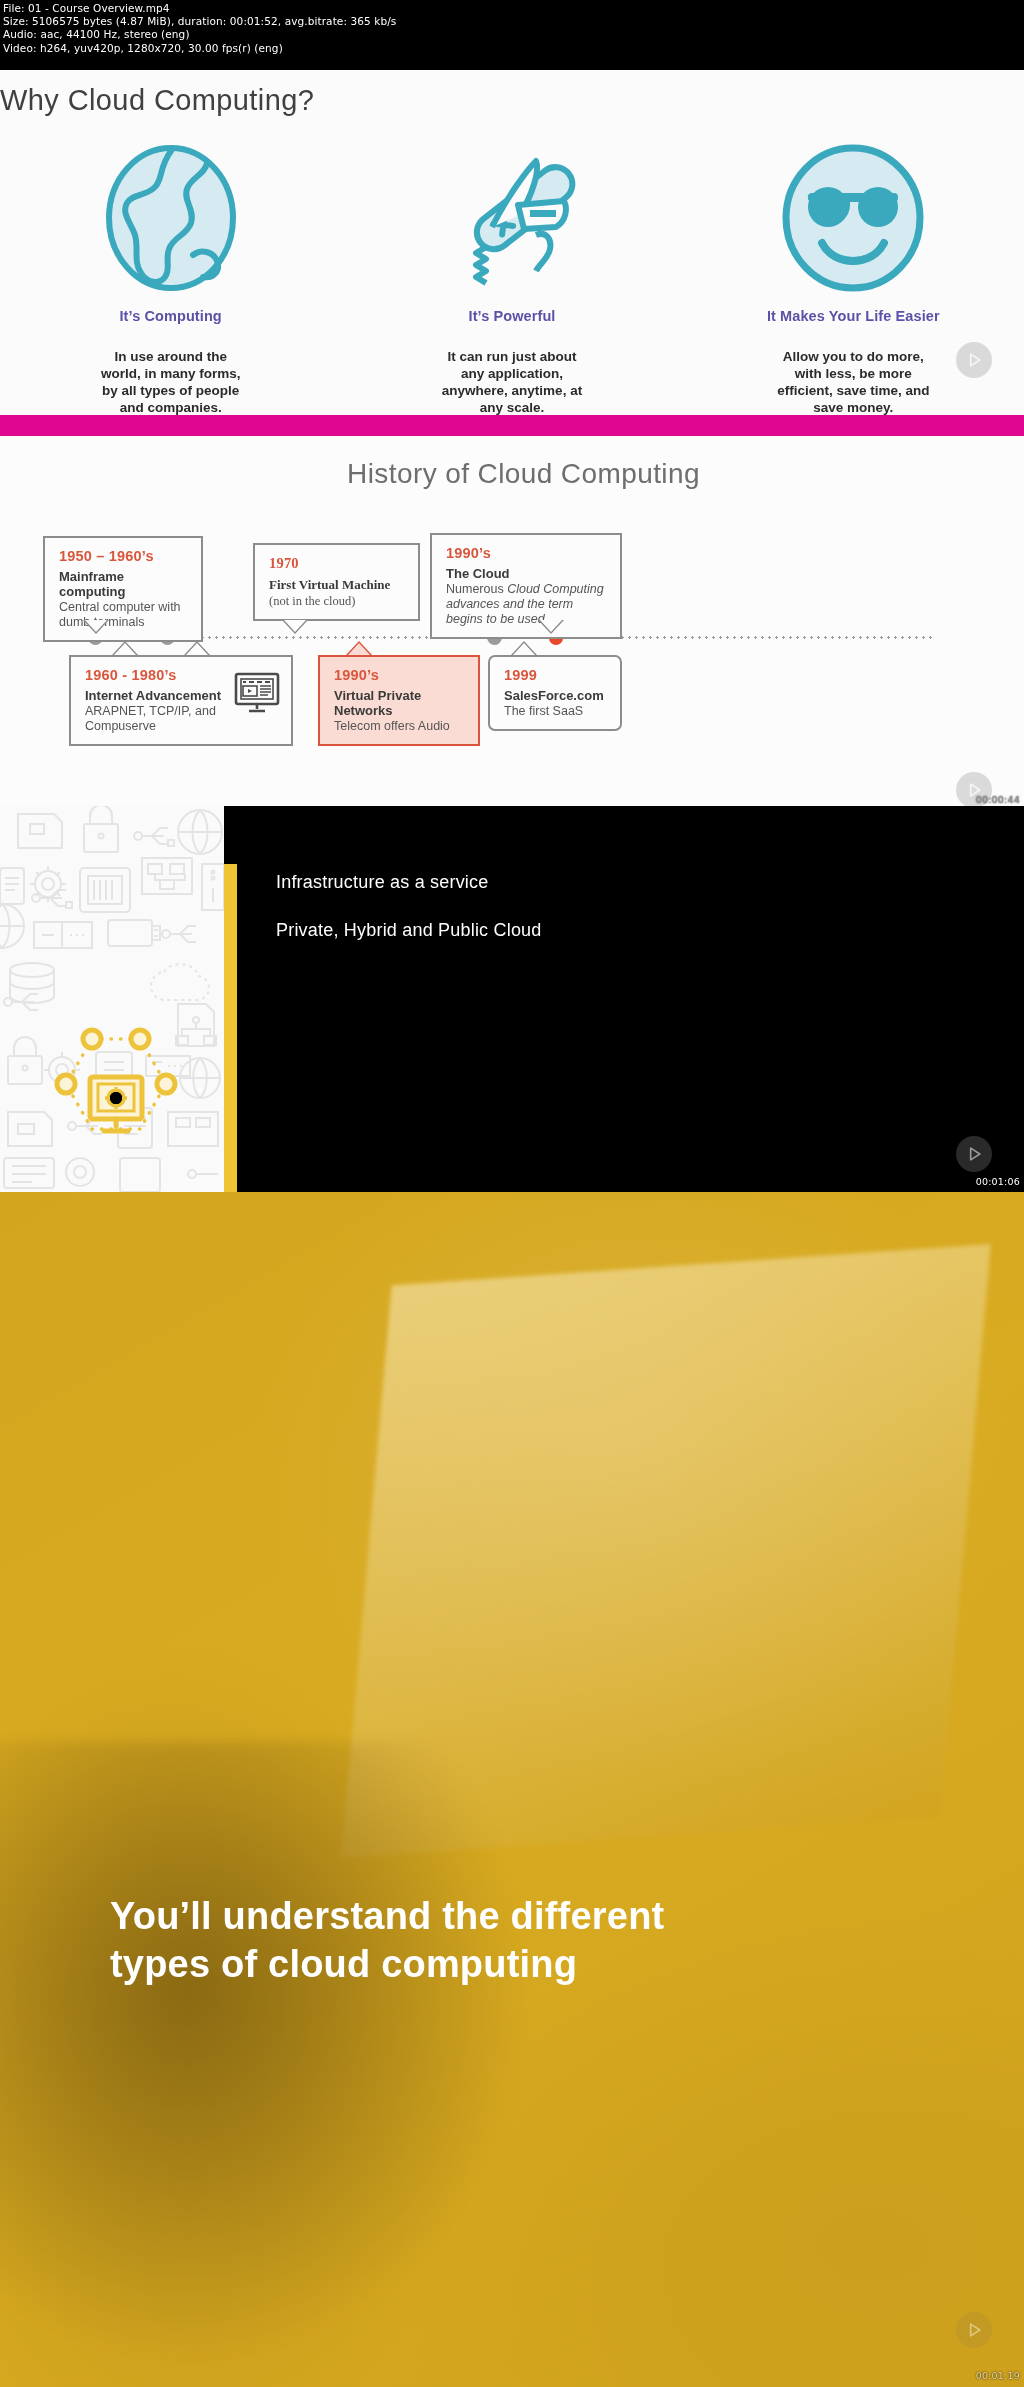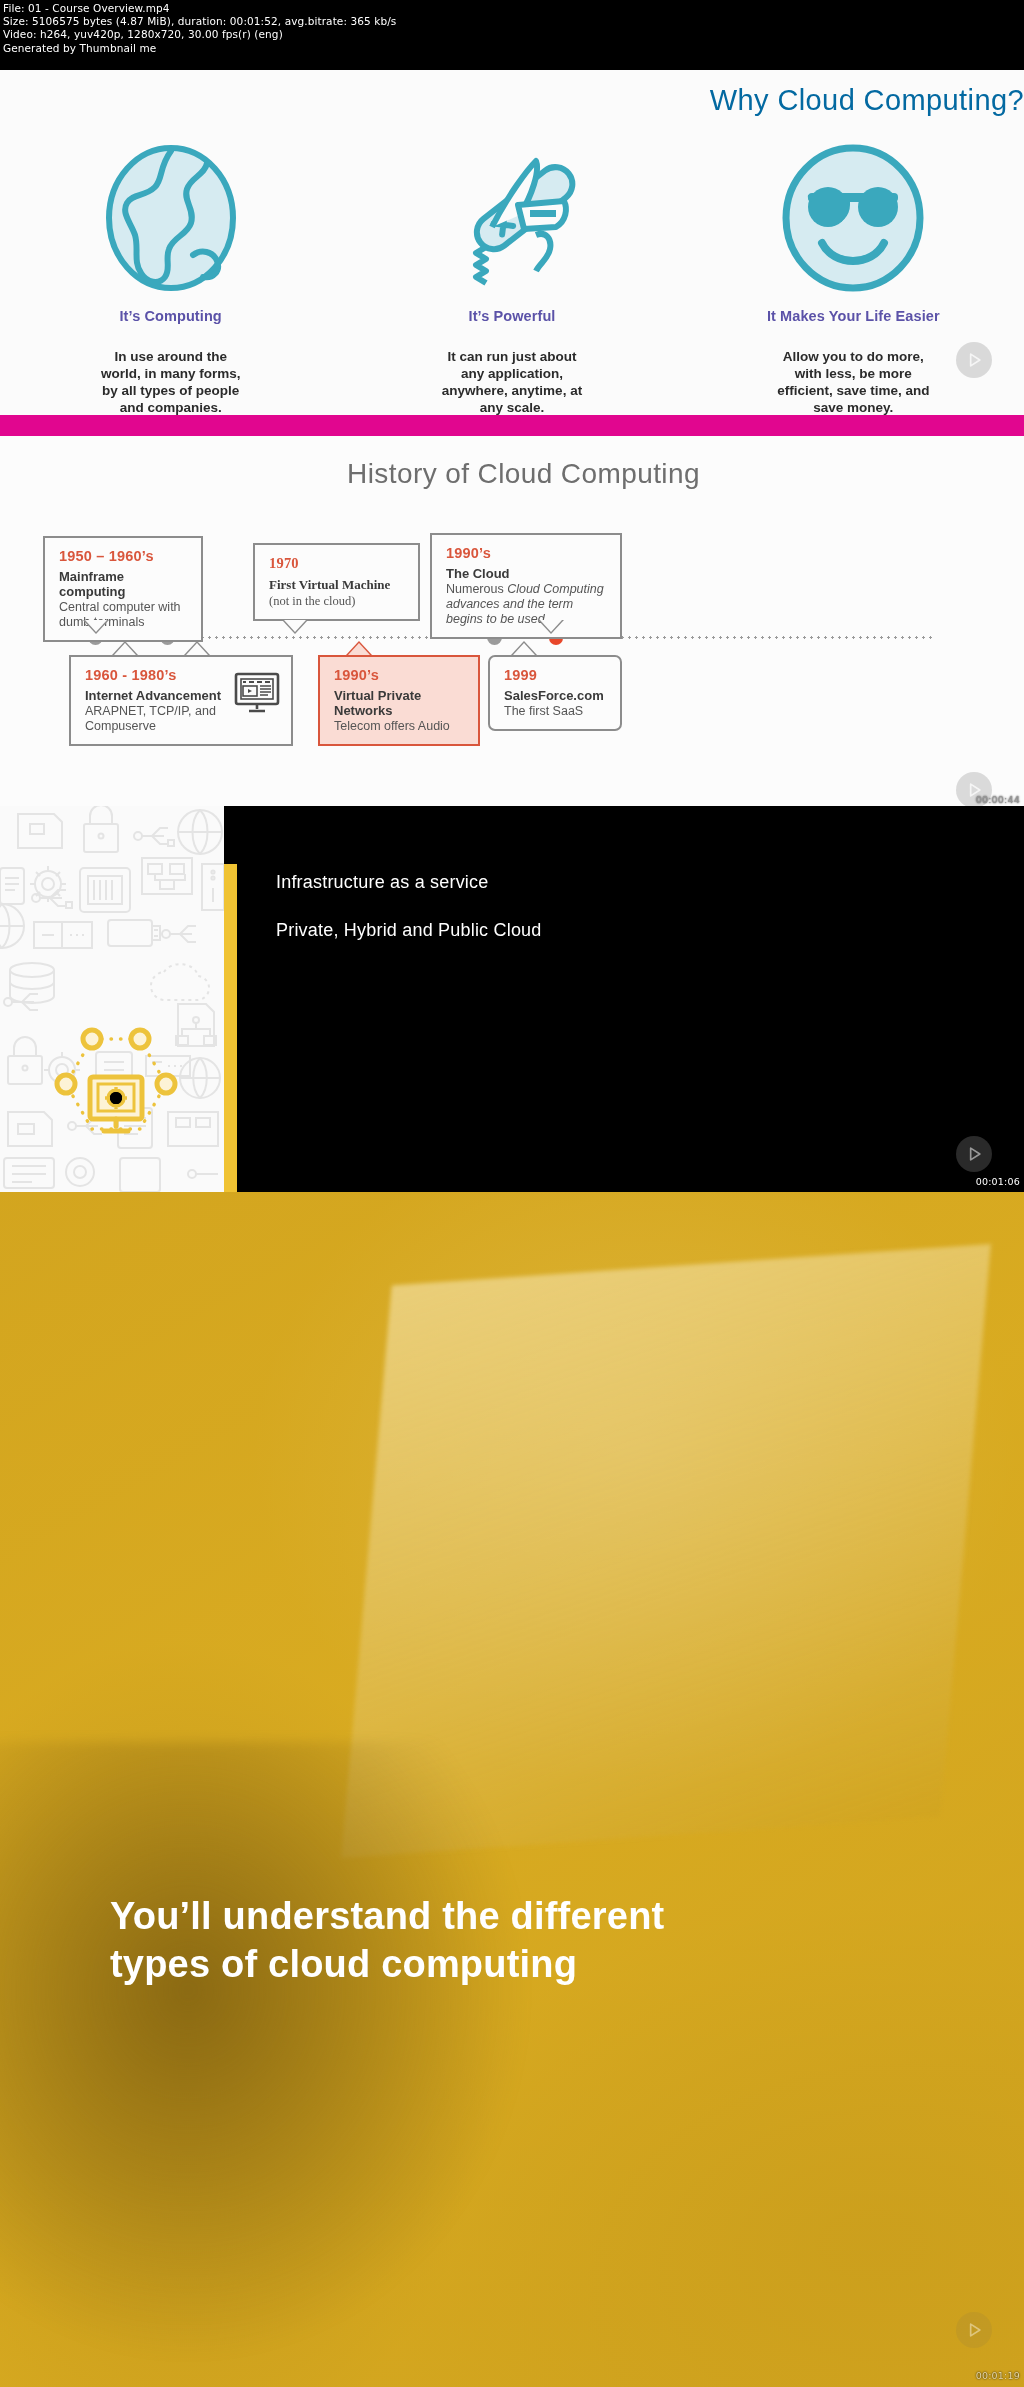--- a/index.html
+++ b/index.html
@@ -33,21 +33,21 @@
   .ts{
     position:absolute; right:4px; font-family:"DejaVu Sans", sans-serif;
     font-size:9.5px; color:#fff; letter-spacing:.2px;
     text-shadow:0 0 2px #000;
   }
 
   
   #slide1{ top:70px; height:352px; background:#fbfbfb; }
   #slide1 .s-title{
     position:absolute; top:14px; left:0; width:100%;
-    text-align:right; font-size:29px; color:#0369a1;
+    text-align:left; font-size:29px; color:#404040;
     font-weight:300; letter-spacing:.4px;
   }
   .cols{ position:absolute; top:68px; left:0; width:100%; display:flex; }
   .col{ flex:1; text-align:center; }
   .icon-wrap{ height:160px; display:flex; align-items:center; justify-content:center; }
   .col-head{
     margin-top:10px; font-size:14.5px; font-weight:bold;
     color:#5b52a8; letter-spacing:.1px;
   }
   .col-body{
@@ -155,22 +155,22 @@
     color:#fff; font-size:38px; font-weight:bold; line-height:48px;
     letter-spacing:.2px;
   }
 </style>
 </head>
 <body>
 
 <div class="info-header">
   <div>File: 01 - Course Overview.mp4</div>
   <div>Size: 5106575 bytes (4.87 MiB), duration: 00:01:52, avg.bitrate: 365 kb/s</div>
+  <div>Audio: aac, 44100 Hz, stereo (eng)</div>
   <div>Video: h264, yuv420p, 1280x720, 30.00 fps(r) (eng)</div>
-  <div>Generated by Thumbnail me</div>
 </div>
 
 <div class="thumb" id="slide1">
   <div class="s-title">Why Cloud Computing?</div>
 
   <div class="cols">
 
     <div class="col">
       <div class="icon-wrap">
         <svg width="140" height="150" viewBox="0 0 140 150">

